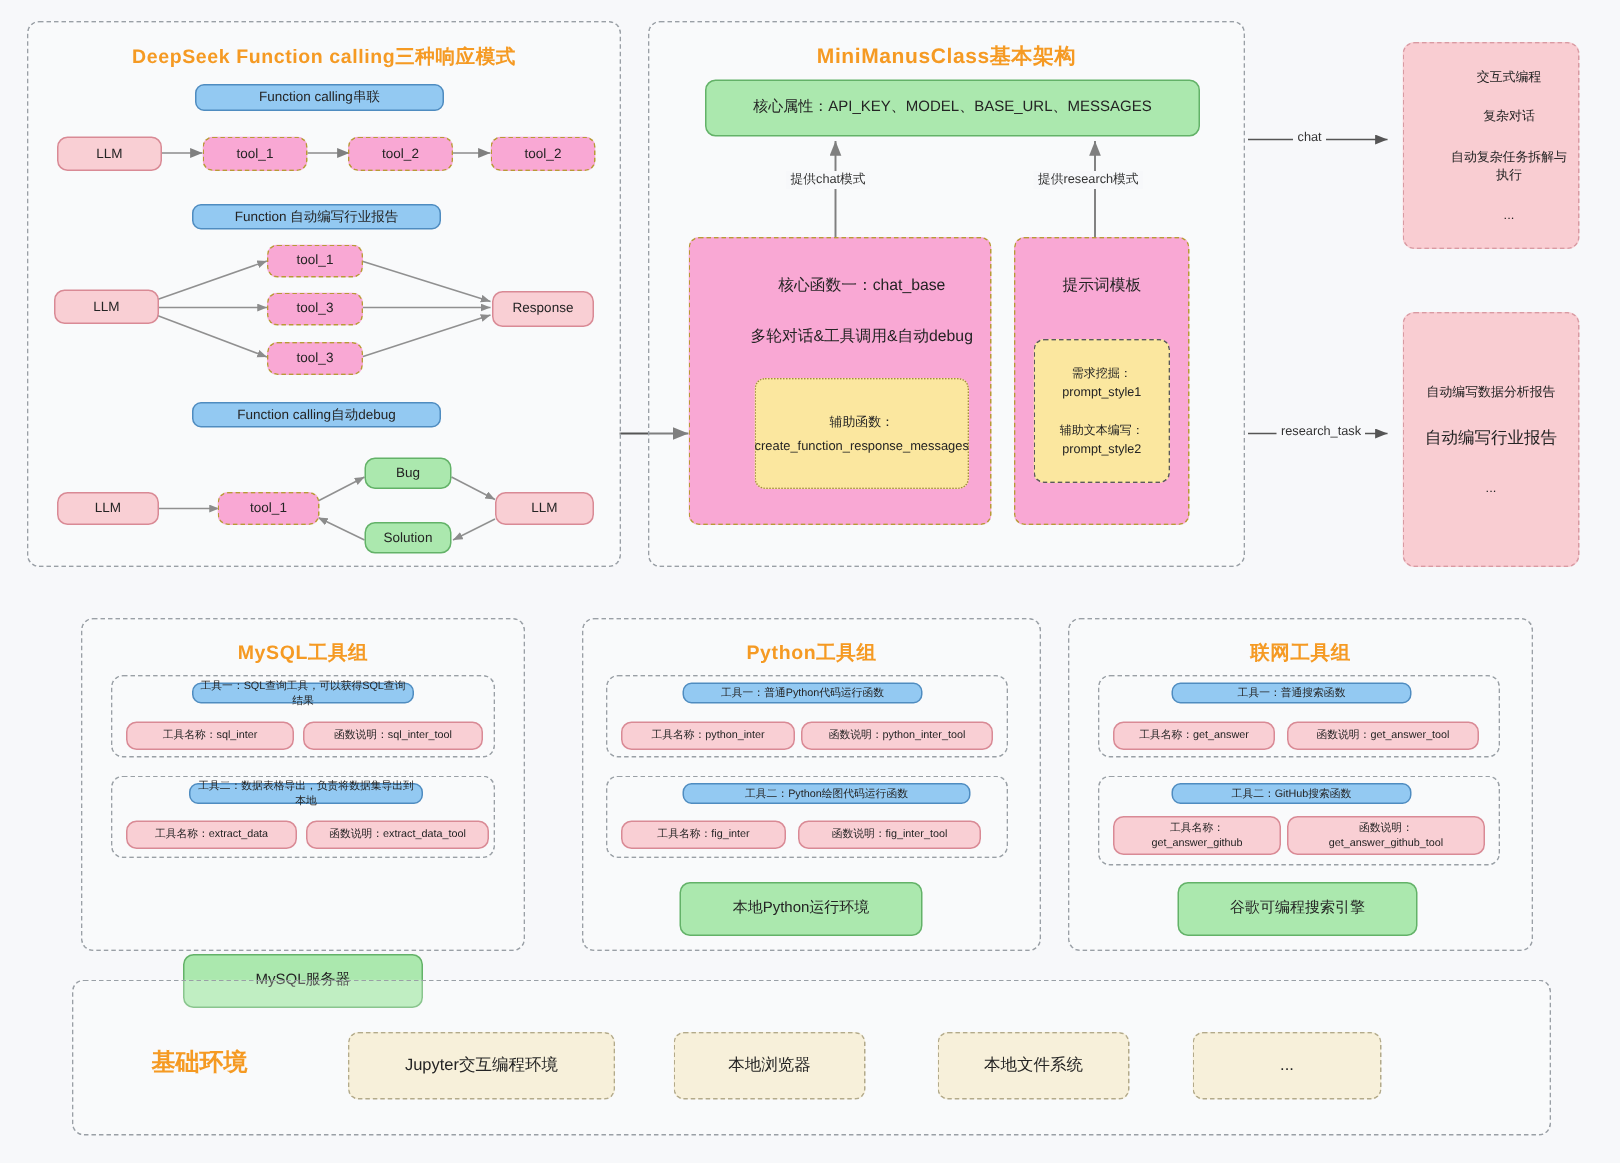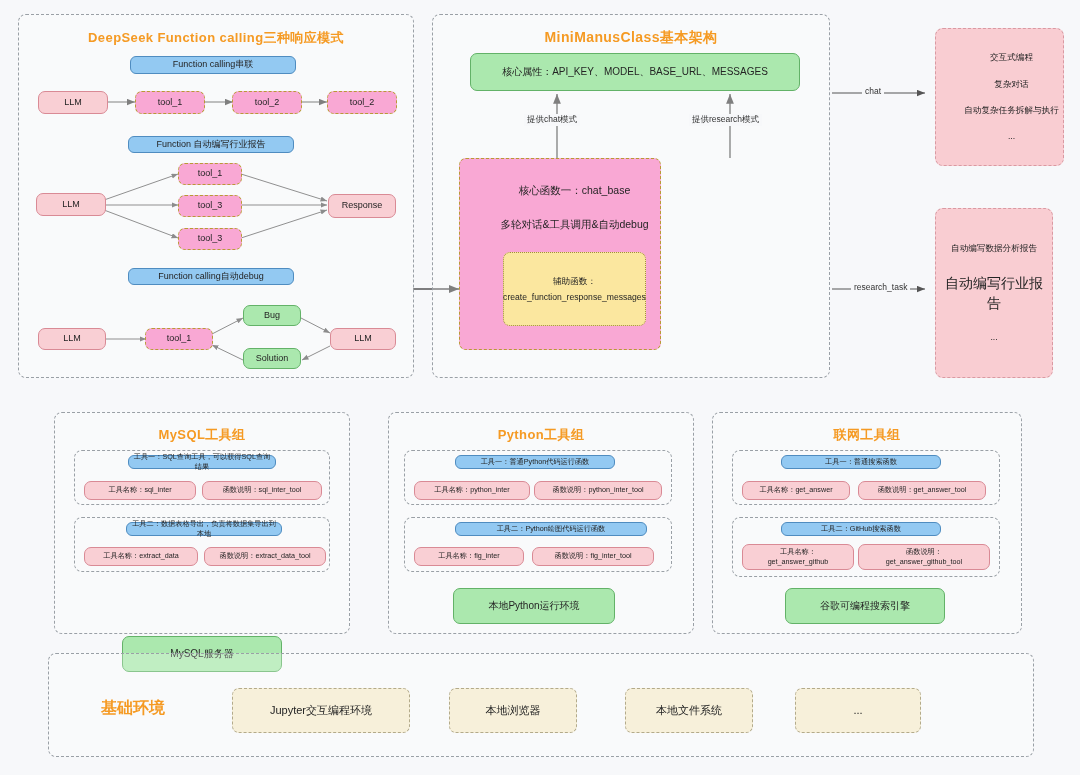--- a/index.html
+++ b/index.html
@@ -172,37 +172,52 @@
     <div style="width:100%; padding-top:22px;">
       <div class="mid" style="text-align:center; font-size:10.5px;">核心函数一：chat_base</div>
       <div class="mid" style="text-align:center; font-size:10.5px; margin-top:19px;">多轮对话&amp;工具调用&amp;自动debug</div>
       <div class="inner-dotted" style="margin:20px 10px 0 10px; height:74px; display:flex; flex-direction:column; align-items:center; justify-content:center;">
         <div style="font-size:8.6px;">辅助函数：</div>
         <div style="font-size:8.6px; margin-top:4px;">create_function_response_messages</div>
       </div>
     </div>
   </div>
 
+  <div class="node yellow" style="left:676px; top:158px; width:117px; height:192px; align-items:flex-start; justify-content:flex-start;">
+    <div style="width:100%; padding-top:22px;">
+      <div style="text-align:center; font-size:10.5px;">提示词模板</div>
+      <div class="inner-dashed-y" style="margin:28px 8px 0 8px; height:96px; display:flex; flex-direction:column; align-items:center; justify-content:center; gap:14px;">
+        <div style="text-align:center;">
+          <div style="font-size:8px;">需求挖掘：</div>
+          <div style="font-size:8.4px;">prompt_style1</div>
+        </div>
+        <div style="text-align:center;">
+          <div style="font-size:8px;">辅助文本编写：</div>
+          <div style="font-size:8.4px;">prompt_style2</div>
+        </div>
+      </div>
+    </div>
+  </div>
 
   <div class="edge-label" style="left:862px; top:86px;">chat</div>
   <div class="edge-label" style="left:851px; top:282px;">research_task</div>
 
-  <div class="node pink-dash" style="left:935px; top:28px; width:129px; height:138px; align-items:center; justify-content:center;padding-left:28px;">
+  <div class="node pink-dash" style="left:935px; top:28px; width:118px; height:138px; align-items:center; justify-content:center;padding-left:28px;">
     <div class="node-lines" style="gap:14px;">
       <div style="font-size:8.6px;">交互式编程</div>
       <div style="font-size:8.6px;">复杂对话</div>
       <div style="font-size:8.6px;">自动复杂任务拆解与执行</div>
       <div style="font-size:8.6px;">...</div>
     </div>
   </div>
 
   <div class="node pink-dash" style="left:935px; top:208px; width:118px; height:170px; align-items:center; justify-content:center;">
     <div class="node-lines" style="gap:18px;">
       <div style="font-size:8.6px;">自动编写数据分析报告</div>
-      <div style="font-size:14px;">自动编写行业报告</div>
+      <div style="font-size:11px;">自动编写行业报告</div>
       <div style="font-size:8.6px;">...</div>
     </div>
   </div>
 
   <div class="panel" style="left:54px; top:412px; width:296px; height:222px;">
     <div class="panel-title" style="top:13px;">MySQL工具组</div>
   </div>
   <div class="subpanel" style="left:74px; top:450px; width:256px; height:55px;"></div>
   <div class="node blue xs" style="left:128px; top:455px; width:148px; height:14px;">工具一：SQL查询工具，可以获得SQL查询结果</div>
   <div class="node pink xs" style="left:84px; top:481px; width:112px; height:19px;">工具名称：sql_inter</div>

